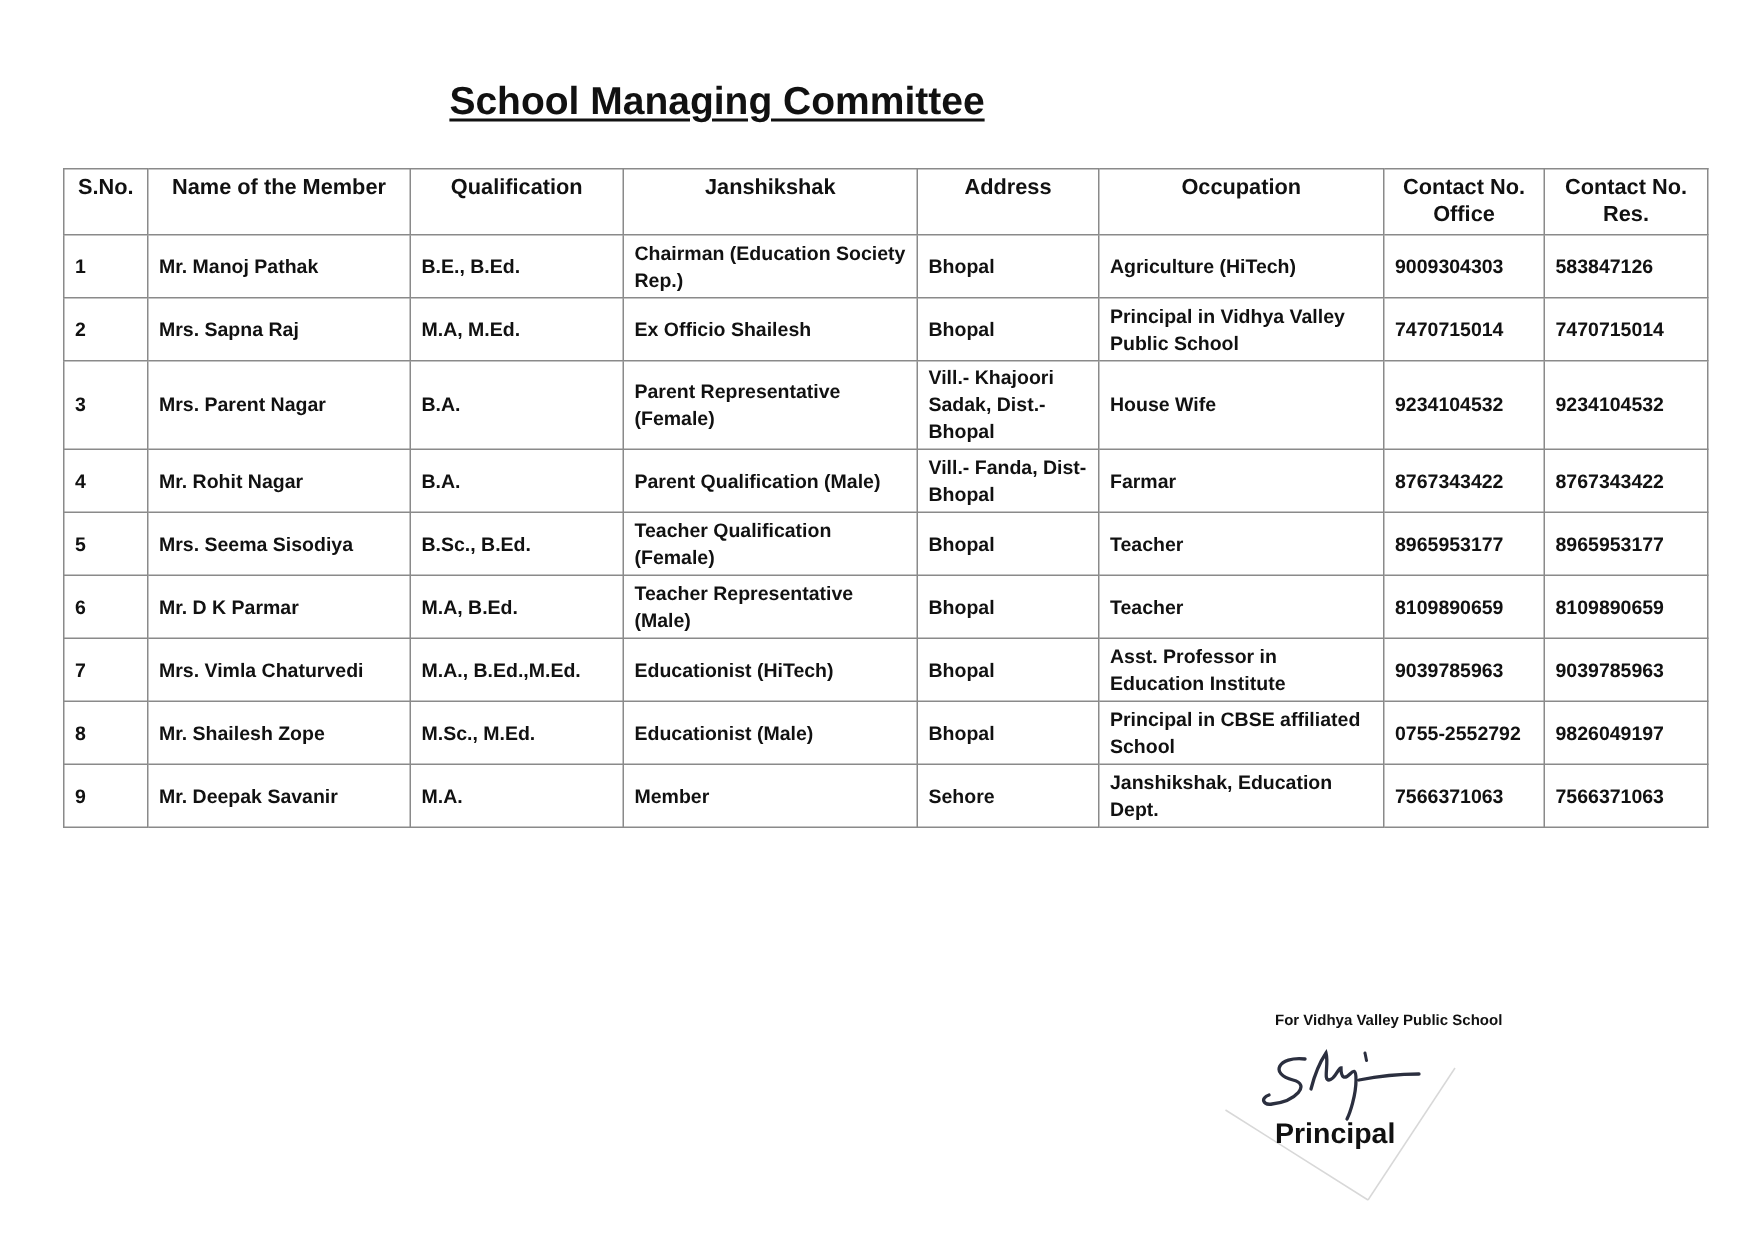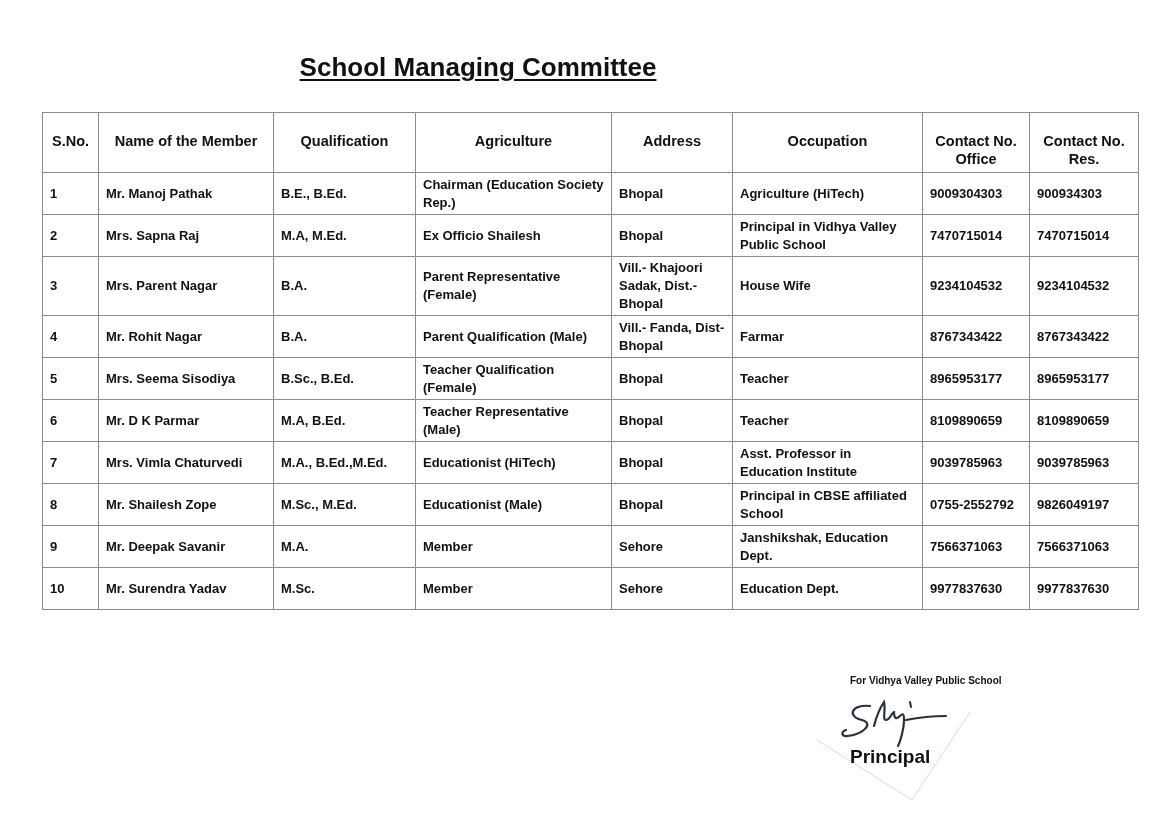--- a/index.html
+++ b/index.html
@@ -4,21 +4,21 @@
 <style>
   html, body { margin:0; padding:0; background:#ffffff; }
   body { width:1169px; height:826px; position:relative; overflow:hidden;
          font-family:"Liberation Sans", sans-serif; color:#111; }
   .title { position:absolute; left:0; width:956px; top:52px; text-align:center;
            font-size:26px; font-weight:bold; }
   .title span { text-decoration:underline; text-decoration-thickness:2px; text-underline-offset:3px; }
   table.committee { position:absolute; left:42px; top:112px; width:1096px;
            border-collapse:collapse; table-layout:fixed; font-size:13px; font-weight:bold; }
   table.committee th, table.committee td { border:1px solid #8a8a8a; padding:2px 7px; line-height:18px; }
-  table.committee th { font-size:14.5px; text-align:center; vertical-align:top; height:38px; padding-top:19px; }
+  table.committee th { font-size:14.5px; text-align:center; vertical-align:top; height:38px; padding-top:3px; }
   table.committee td { vertical-align:middle; text-align:left; height:37px; }
   table.committee tr.tall td { height:52px; }
   .footer-org { position:absolute; left:850px; top:675px; font-size:10px; font-weight:bold; }
   .footer-role { position:absolute; left:850px; top:746px; font-size:19px; font-weight:bold; }
   .signature { position:absolute; left:812px; top:690px; width:170px; height:120px; }
 </style>
 </head>
 <body>
 
 <div class="title">
@@ -34,37 +34,37 @@
     <col style="width:121px">
       <col style="width:190px">
       <col style="width:107px">
       <col style="width:109px">
   </colgroup>
   <thead>
     <tr>
       <th>S.No.</th>
       <th>Name of the Member</th>
       <th>Qualification</th>
-      <th>Agriculture</th>
+      <th>Janshikshak</th>
       <th>Address</th>
       <th>Occupation</th>
       <th>Contact No. Office</th>
       <th>Contact No. Res.</th>
     </tr>
   </thead>
   <tbody>
     <tr>
       <td>1</td>
       <td>Mr. Manoj Pathak</td>
       <td>B.E., B.Ed.</td>
       <td>Chairman (Education Society Rep.)</td>
       <td>Bhopal</td>
       <td>Agriculture (HiTech)</td>
       <td>9009304303</td>
-      <td>900934303</td>
+      <td>583847126</td>
     </tr>
     <tr>
       <td>2</td>
       <td>Mrs. Sapna Raj</td>
       <td>M.A, M.Ed.</td>
       <td>Ex Officio Shailesh</td>
       <td>Bhopal</td>
       <td>Principal in Vidhya Valley Public School</td>
       <td>7470715014</td>
       <td>7470715014</td>
@@ -132,30 +132,20 @@
     <tr>
       <td>9</td>
       <td>Mr. Deepak Savanir</td>
       <td>M.A.</td>
       <td>Member</td>
       <td>Sehore</td>
       <td>Janshikshak, Education Dept.</td>
       <td>7566371063</td>
       <td>7566371063</td>
     </tr>
-    <tr>
-      <td>10</td>
-      <td>Mr. Surendra Yadav</td>
-      <td>M.Sc.</td>
-      <td>Member</td>
-      <td>Sehore</td>
-      <td>Education Dept.</td>
-      <td>9977837630</td>
-      <td>9977837630</td>
-    </tr>
   </tbody>
 </table>
 
 <div class="footer-org">For Vidhya Valley Public School</div>
 
 <svg class="signature" viewBox="0 0 170 120">
   <path d="M5 50 L100 110" stroke="#d8d8d8" stroke-width="1" fill="none"></path>
   <path d="M100 110 L158 22" stroke="#d8d8d8" stroke-width="1" fill="none"></path>
   <path d="M58 16 C40 14 34 26 50 30 C62 33 52 44 36 46 C30 47 28 42 34 40" stroke="#2b2f3f" stroke-width="2.2" fill="none" stroke-linecap="round"></path>
   <path d="M62 36 C64 28 68 18 72 12 C74 20 70 30 74 30 C78 30 80 22 82 22 C82 28 84 30 88 26 C90 24 92 22 92 30 C92 40 88 52 86 56 M94 30 C104 28 118 26 134 26" stroke="#2b2f3f" stroke-width="2.2" fill="none" stroke-linecap="round"></path>

